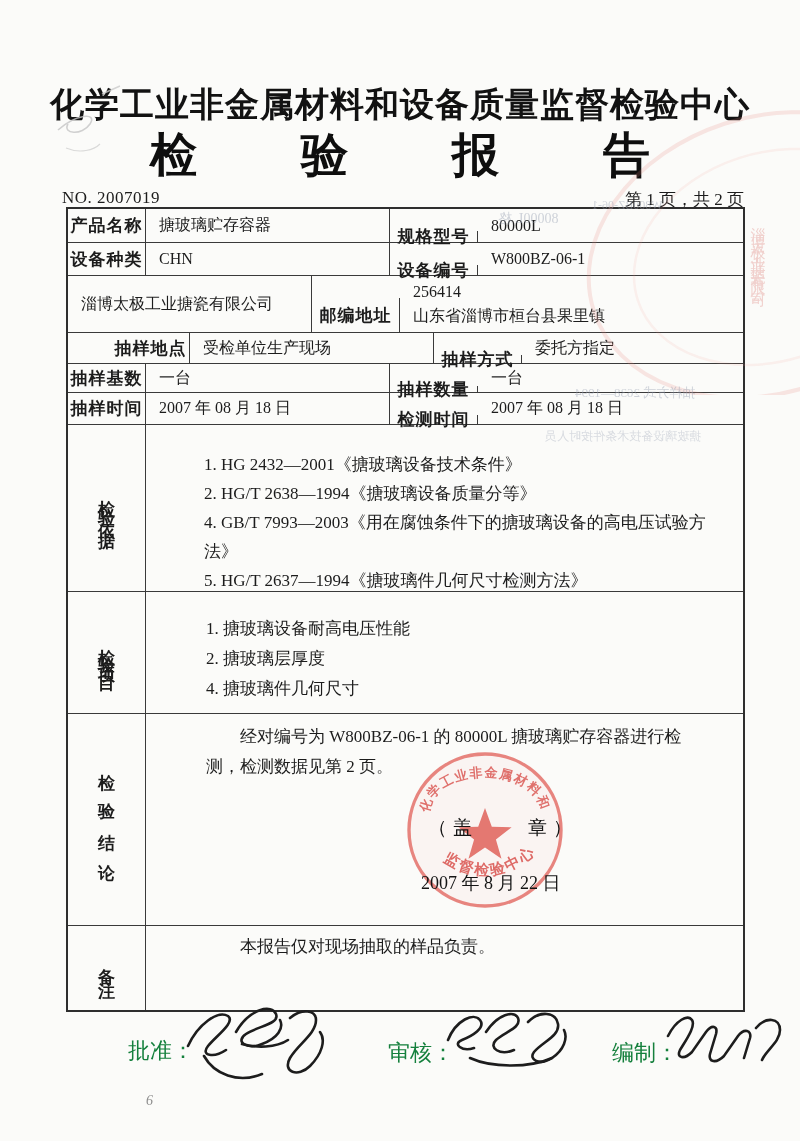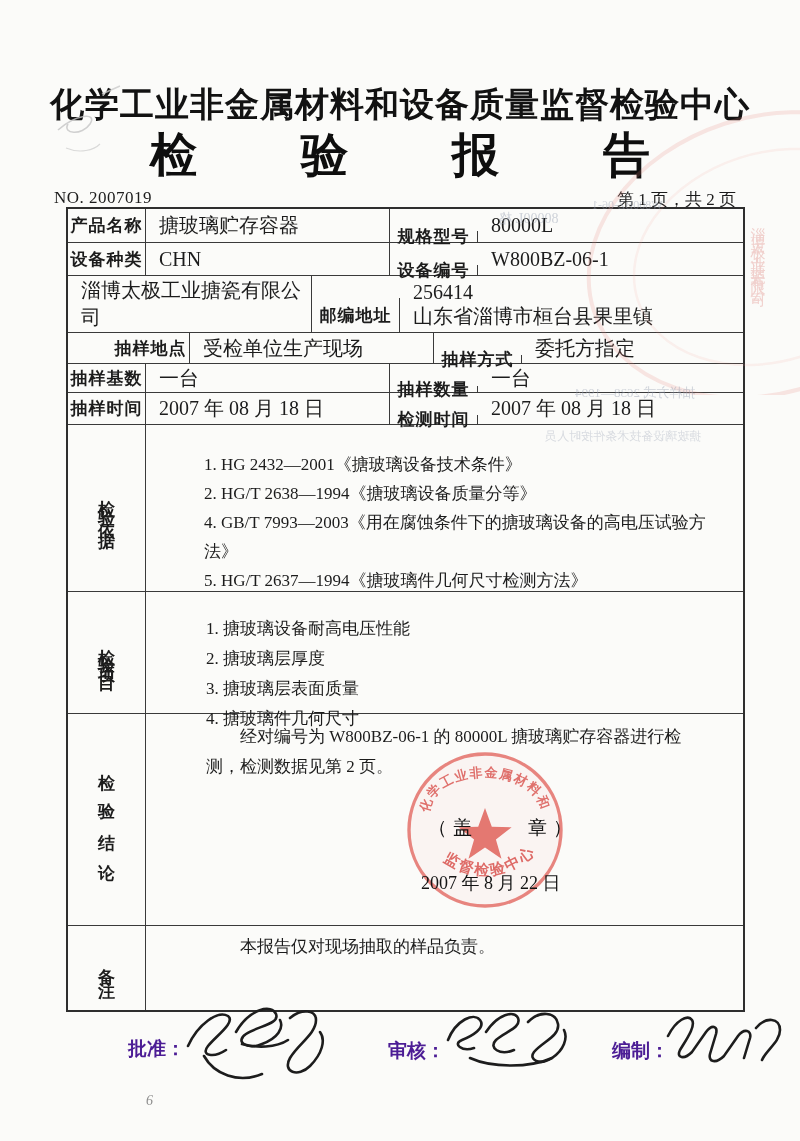--- a/index.html
+++ b/index.html
@@ -21,42 +21,42 @@
     font-family:"Liberation Sans", sans-serif;
     font-weight:bold; font-size:34px; letter-spacing:1px;
     color:#121212;
   }
   .report-title {
     left:0; top:124px; width:100%;
     display:flex; justify-content:center; gap:104px;
     font-family:"Liberation Sans", sans-serif;
     font-weight:bold; font-size:47px; color:#0e0e0e;
   }
-  .meta-row { left:54px; top:188px; width:682px; display:flex; justify-content:space-between;
+  .meta-row { left:62px; top:188px; width:682px; display:flex; justify-content:space-between;
     font-size:17px; }
   .meta-no { letter-spacing:0.5px; }
   .meta-page { }
 
   
   .tbl {
     left:66px; top:207px; width:679px; height:805px;
     border:2px solid #2e2e2e;
     display:flex; flex-direction:column;
     background:transparent;
   }
   .trow { display:flex; border-bottom:1px solid #3a3a3a; }
   .trow:last-child { border-bottom:none; }
   .c { border-right:1px solid #3a3a3a; display:flex; align-items:center; }
   .c:last-child { border-right:none; }
   .w1 { width:78px; flex:0 0 78px; }
   .w2 { width:244px; flex:0 0 244px; }
   .w3 { width:88px; flex:0 0 88px;margin-top:22px; }
   .w4 { flex:1; }
   .lbl { justify-content:center; font-weight:bold; font-size:17px; letter-spacing:1px; }
-  .val { padding-left:13px; font-size:20px; }
+  .val { padding-left:13px; font-size:16px; }
   .h34{height:34px;} .h33{height:33px;} .h57{height:57px;} .h31{height:31px;padding-left:44px;}
   .h29{height:29px;} .h32{height:32px;} .h167{height:167px;} .h122{height:122px;}
   .h212{height:212px;} .h80{flex:1;}
 
   .split-lbl { flex-direction:column; padding:0; align-items:stretch; }
   .split-lbl > div { flex:1; display:flex; align-items:center; justify-content:center;
     font-weight:bold; font-size:17px; letter-spacing:1px; }
   .split-lbl > div:first-child { border-bottom:1px solid #3a3a3a; }
   .addr { flex-direction:column; align-items:flex-start; justify-content:center;
     line-height:24px; }
@@ -76,21 +76,21 @@
   .concl-box { position:relative; }
   .concl-text { padding:8px 28px 0 60px; text-indent:2em; line-height:30px; }
   .remarks-box { padding:7px 28px 0 60px; text-indent:2em; line-height:28px; align-items:flex-start; }
 
   
   .stamp-wrap { left:390px; top:750px; width:190px; height:165px; z-index:1; filter:blur(0.4px); }
   .seal-note { left:428px; top:815px; z-index:3; font-size:19px; letter-spacing:6px; color:#141414; }
   .concl-date { left:421px; top:871px; z-index:3; font-size:18px; color:#141414; }
 
   
-  .sig-label { font-size:19px; font-weight:bold; color:#4c1d95; }
+  .sig-label { font-size:22px; font-weight:normal; color:#15803d; }
   .sig-svg { position:absolute; }
   .sig-stroke { fill:none; stroke:#1d1d1d; stroke-width:2.6; stroke-linecap:round; }
 
   
   .mirror { display:inline-block; transform:scaleX(-1); }
   .bleed { color:#97a0b2; opacity:0.45; font-size:14px; white-space:nowrap; }
   .bleed-red-v {
     writing-mode:vertical-rl; text-orientation:upright;
     color:#d6635c; opacity:0.28; font-size:15px; letter-spacing:6px;
   }
@@ -173,21 +173,20 @@
     </div>
   </div>
 
   <div class="trow h122">
     <div class="c w1 lbl">
       <span class="vlbl ls9">检验项目</span>
     </div>
     <div class="c w4 content items-box">
       <div>1.  搪玻璃设备耐高电压性能</div>
       <div>2.  搪玻璃层厚度</div>
-      <div>3.  搪玻璃层表面质量</div>
       <div>4.  搪玻璃件几何尺寸</div>
     </div>
   </div>
 
   <div class="trow h212">
     <div class="c w1 lbl">
       <span class="vlbl ls26">检验结论</span>
     </div>
     <div class="c w4 content concl-box">
       <div class="concl-text">经对编号为 W800BZ-06-1 的 80000L 搪玻璃贮存容器进行检测，检测数据见第 2 页。</div>

